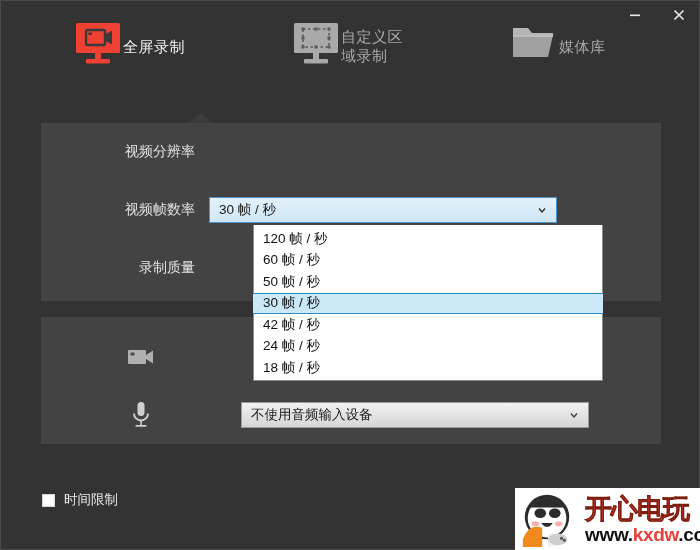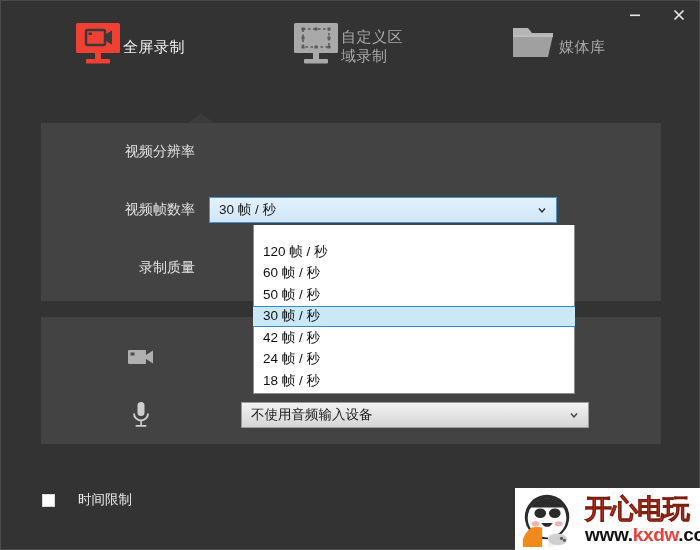--- a/index.html
+++ b/index.html
@@ -98,46 +98,46 @@
   .combo .chev {
     position: absolute; right: 9px; top: 50%;
     transform: translateY(-50%);
     width: 10px; height: 10px;
   }
 
   
   #fps-list {
     position: absolute;
     left: 252px; top: 224px;
-    width: 322px;
+    width: 350px;
     background: #ffffff;
     border: 1px solid #8c8c8c;
     border-top: none;
     z-index: 40;
-    padding: 16px 0 1px 0;
+    padding: 3px 0 1px 0;
   }
   .opt {
     height: 21.5px;
     display: flex; align-items: center;
     padding-left: 9px;
     font-size: 13.5px; color: #111111;
     background: #ffffff;
   }
   .opt.selected {
     background: #cbe8f7;
     border-top: 1px solid #2f8ec9;
     border-bottom: 1px solid #2f8ec9;
     margin-left: -1px; margin-right: -1px;
     padding-left: 10px;
   }
 
   
   .timelimit {
     position: absolute; left: 41px; top: 490px;
-    display: flex; align-items: center; gap: 23px;
+    display: flex; align-items: center; gap: 9px;
   }
   .chkbox {
     width: 13px; height: 13px;
     background: #fdfdfd;
     border: 1px solid #d9d9d9;
   }
   .timelimit-label { font-size: 13.5px; color: #e8e8e8; }
 
   .rec-wrap {
     position: absolute; left: 310px; top: 465px;

